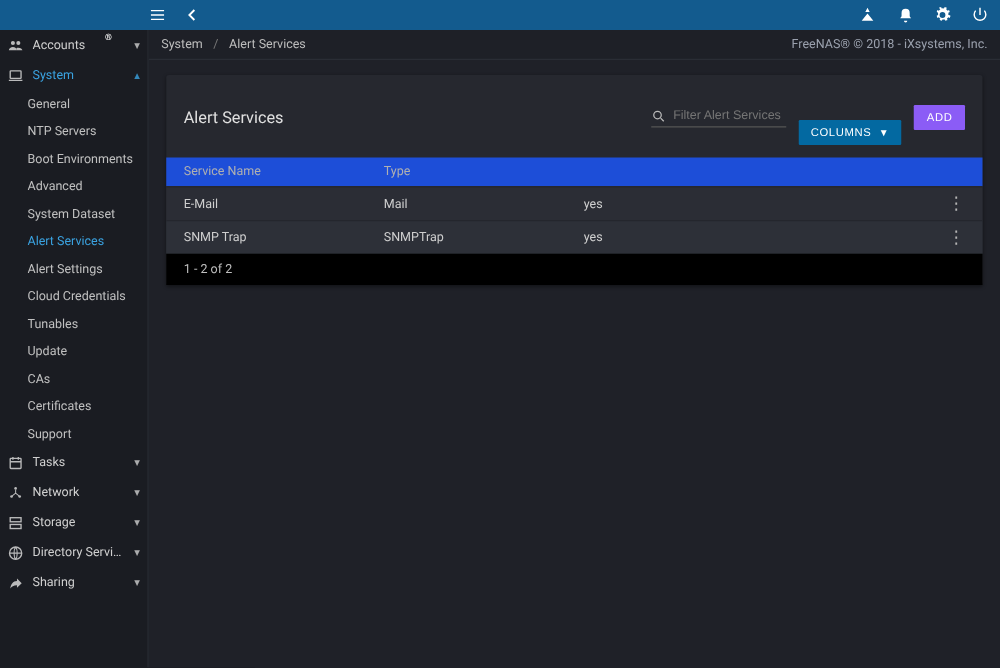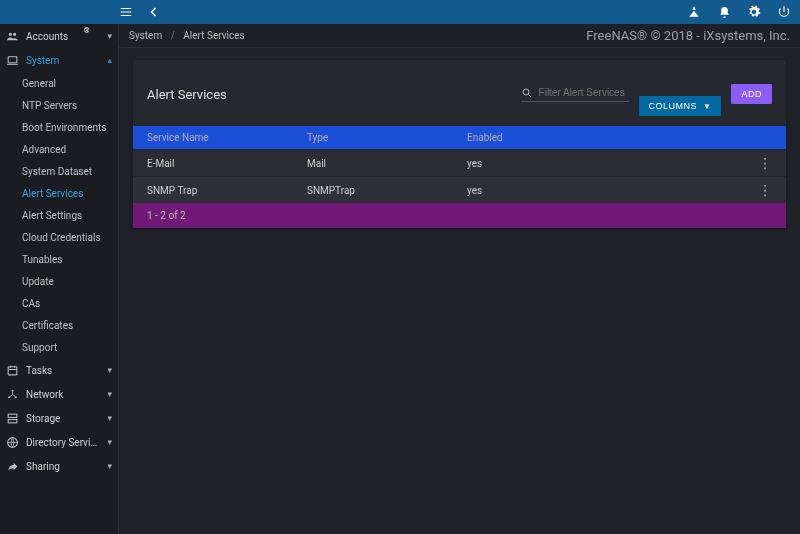--- a/index.html
+++ b/index.html
@@ -52,21 +52,21 @@
 .subnav .nav-row.active { color:#3aa2e0; }
 .content { flex:1; display:flex; flex-direction:column; background:#1f2128;}
 .breadcrumb-bar {
   height:24px; display:flex; align-items:center;
   padding:0 10px; font-size:10px; color:#bdbdbd;
   border-bottom:1px solid #2a2d35;
   justify-content:space-between;
   background:#1e2027;
 }
 .breadcrumb .sep { margin:0 6px; color:#777; }
-.copyright { font-size:13px; color:#9aa0ad; }
+.copyright { font-size:10px; color:#9aa0ad; }
 .panel-area { padding:12px 14px 14px; }
 .panel {
   background:#26282f; border-radius:2px;
   box-shadow:0 1px 3px rgba(0,0,0,.4);
 }
 .panel-header {
   display:flex; align-items:center; padding:12px 14px 10px;
   gap:10px;
 }
 .panel-title { font-size:13px; font-weight:400; color:#e0e0e0; flex-shrink:0; }
@@ -88,21 +88,21 @@
   display:grid;
   grid-template-columns: 160px 160px 1fr 30px;
   padding:6px 14px; align-items:center; font-size:10px;
 }
 .table-head { color:#b0b0b0; background:#1d4ed8; }
 .table-row { background:#2d3038; border-top:1px solid #24262d; color:#cfcfcf; min-height:26px;}
 .table-row:nth-child(odd){ background:#2b2d35;}
 .row-actions { text-align:right; font-size:14px; color:#b5b5b5; cursor:pointer; line-height:1;}
 .table-footer {
   padding:7px 14px; font-size:10px; color:#bfbfbf;
-  background:#701a75;
+  background:#000000;
 }
 svg { display:block; }
 </style>
 </head>
 <body>
 
 <div class="topbar">
   <div class="logo-area">
     <svg class="logo-mark" viewBox="0 0 24 24">
         <path fill="#fff" d="M12 2c3 0 4 2 4 2s2-1 3 1c1 2-1 3-1 3s2 1 2 4c0 5-4 10-8 10S4 17 4 12c0-3 2-4 2-4S4 7 5 5c1-2 3-1 3-1s1-2 4-2z"></path>
@@ -291,21 +291,20 @@
           <button class="btn columns">
             <span>COLUMNS</span>
               <span class="dd">▼</span>
           </button>
           <button class="btn">ADD</button>
         </div>
 
         <div class="table-head">
           <div>Service Name</div>
           <div>Type</div>
-          <div>Enabled</div>
           <div></div>
         </div>
         <div id="tbody">
             <div class="table-row">
     <div>E-Mail</div>
     <div>Mail</div>
     <div>yes</div>
     <div class="row-actions">⋮</div>
             </div>
             <div class="table-row">

